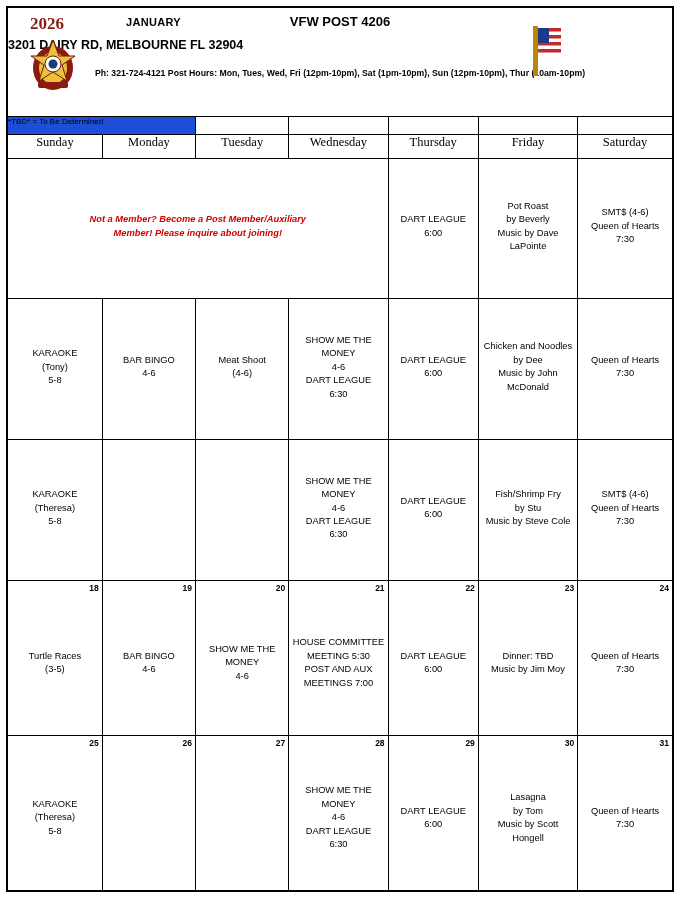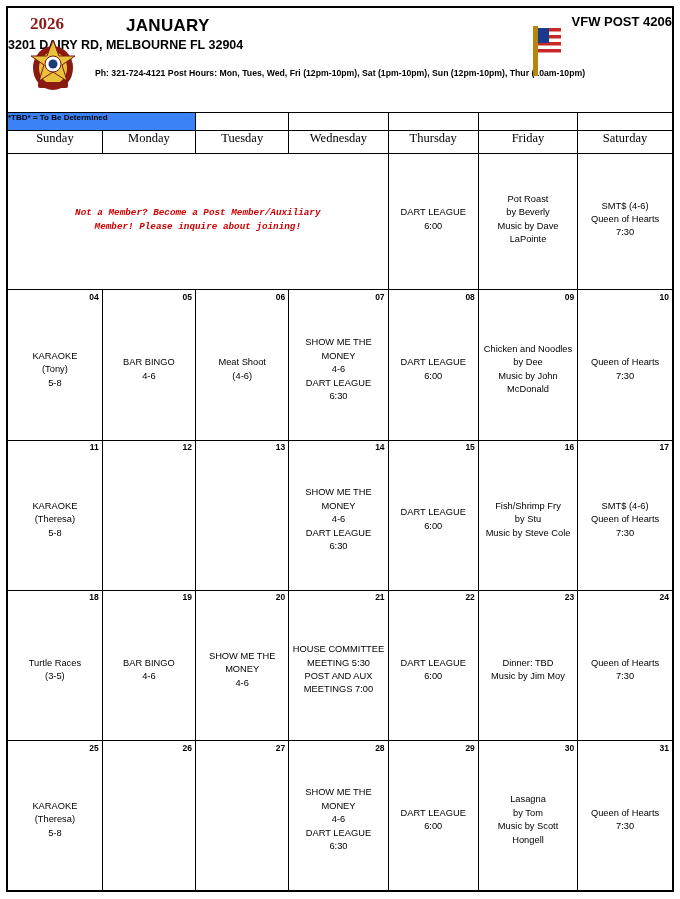--- a/index.html
+++ b/index.html
@@ -50,29 +50,29 @@
     top: 6px;
     font-size: 17px;
     font-weight: bold;
     color: #8a1a12;
     font-family: "Liberation Serif", serif;
   }
   .hdr-month {
     position: absolute;
     left: 118px;
     top: 8px;
-    font-size: 17px;
+    font-size: 11px;
     font-weight: bold;
     letter-spacing: .3px;
   }
   .hdr-post {
     position: absolute;
     left: 0; right: 0;
     top: 6px;
-    text-align: right;
+    text-align: center;
     font-size: 13px;
     font-weight: bold;
   }
   .hdr-addr {
     position: absolute;
     left: 0; right: 0;
     top: 30px;
     text-align: left;
     font-size: 12.5px;
     font-weight: bold;
@@ -98,23 +98,23 @@
     position: absolute;
     right: 110px;
     top: 16px;
     width: 30px;
     height: 54px;
   }
 
   
   .tbd-cell {
     height: 16px;
-    background: #3b82f6;
+    background: #1d4ed8;
     font-size: 8px;
-    font-weight: bold;
+    font-weight: normal;
     padding: 2px 0 0 2px;
     vertical-align: middle;
   }
   .blank-cell { height: 16px; }
 
   
   .dayname {
     height: 21px;
     text-align: center;
     vertical-align: middle;
@@ -140,21 +140,21 @@
     vertical-align: middle;
     font-size: 9.3px;
     line-height: 1.45;
     padding: 2px 2px 6px 2px;
   }
 
   .banner-cell {
     text-align: center;
     vertical-align: middle;
     color: #d00000;
-    font-family: Liberation Mono, monospace;
+    font-family: Liberation Sans, sans-serif;
     font-style: italic;
     font-size: 14.5px;
     font-weight: bold;
     line-height: 1.9;
     padding: 0 6px;
     margin-left: 21px;
   }
   .cell-line { display: block; }
 </style>
 </head>
@@ -240,29 +240,20 @@
           <span class="cell-line">Music by Dave</span>
           <span class="cell-line">LaPointe</span>
         </td>
         <td>
           <span class="cell-line">SMT$ (4-6)</span>
           <span class="cell-line">Queen of Hearts</span>
           <span class="cell-line">7:30</span>
         </td>
       </tr>
 
-      <tr class="datestrip">
-        <td>04</td>
-        <td>05</td>
-        <td>06</td>
-        <td>07</td>
-        <td>08</td>
-        <td>09</td>
-        <td>10</td>
-      </tr>
       <tr class="content-row">
         <td>
           <span class="cell-line">KARAOKE</span>
           <span class="cell-line">(Tony)</span>
           <span class="cell-line">5-8</span>
         </td>
         <td>
           <span class="cell-line">BAR BINGO</span>
           <span class="cell-line">4-6</span>
         </td>
@@ -285,29 +276,20 @@
           <span class="cell-line">by Dee</span>
           <span class="cell-line">Music by John</span>
           <span class="cell-line">McDonald</span>
         </td>
         <td>
           <span class="cell-line">Queen of Hearts</span>
           <span class="cell-line">7:30</span>
         </td>
       </tr>
 
-      <tr class="datestrip">
-        <td>11</td>
-        <td>12</td>
-        <td>13</td>
-        <td>14</td>
-        <td>15</td>
-        <td>16</td>
-        <td>17</td>
-      </tr>
       <tr class="content-row">
         <td>
           <span class="cell-line">KARAOKE</span>
           <span class="cell-line">(Theresa)</span>
           <span class="cell-line">5-8</span>
         </td>
         <td></td>
         <td></td>
         <td>
           <span class="cell-line">SHOW ME THE MONEY</span>

